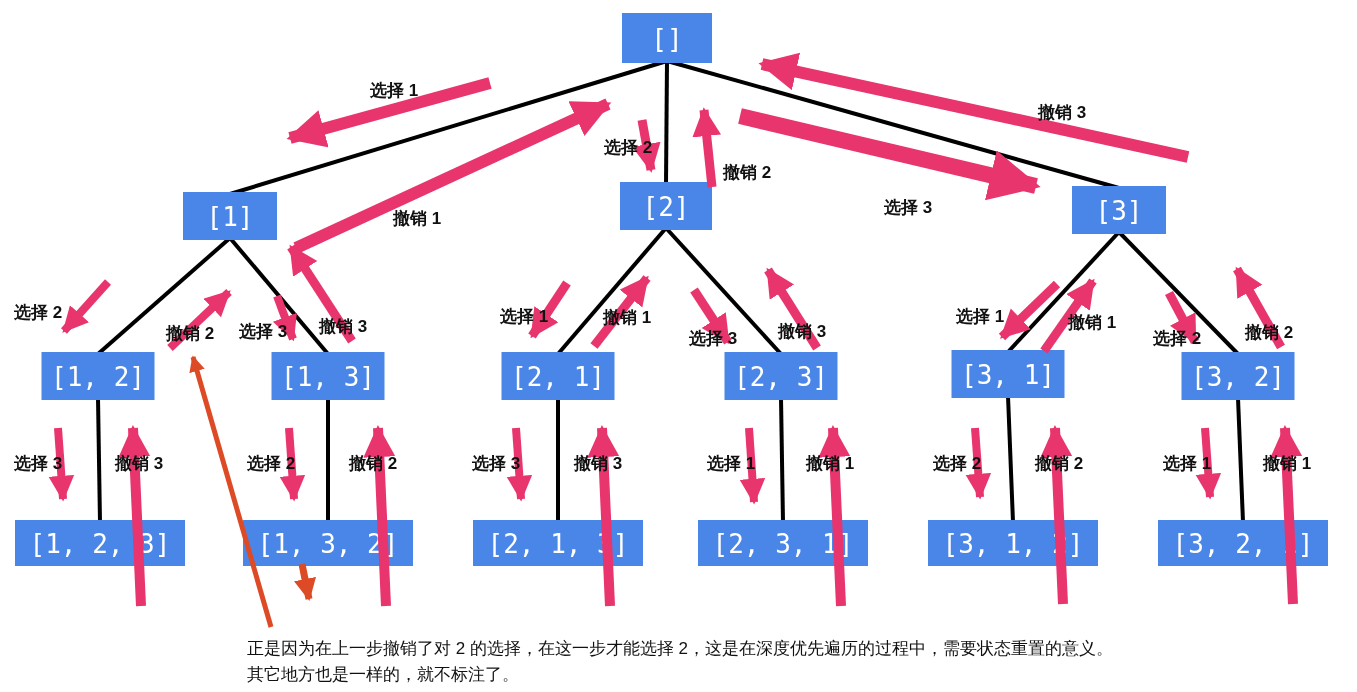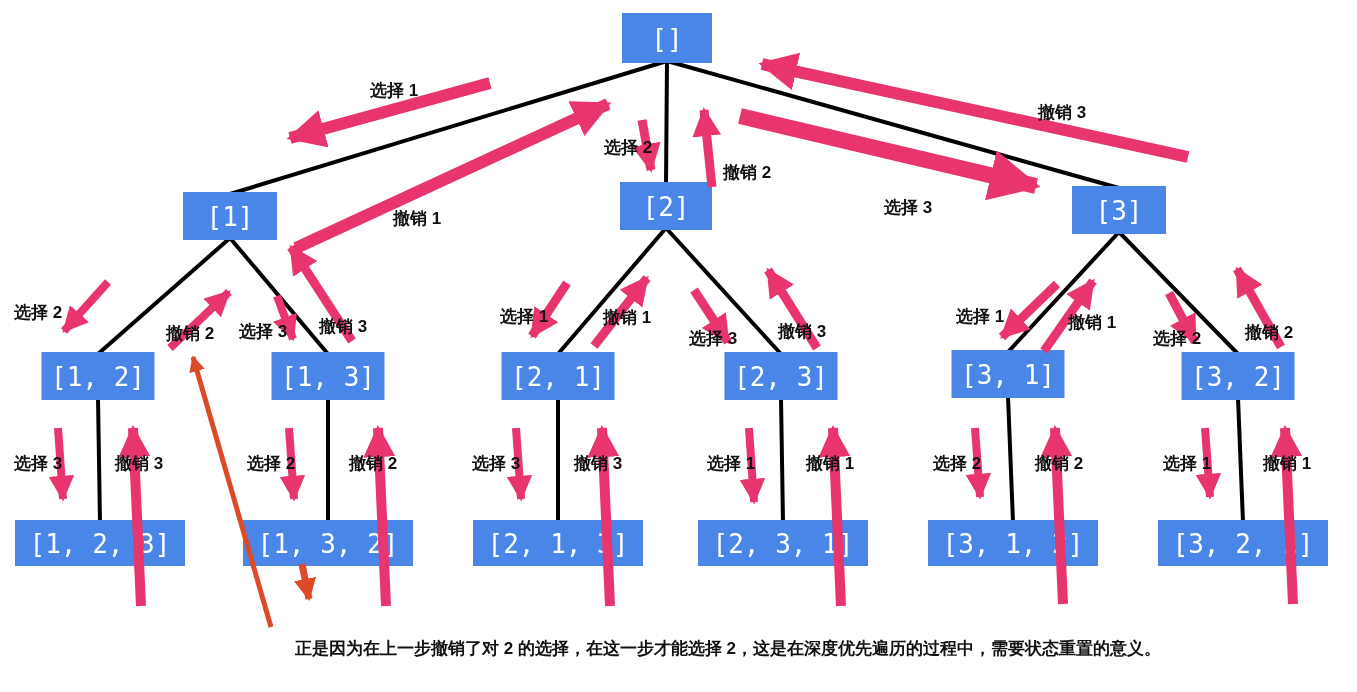--- a/index.html
+++ b/index.html
@@ -20,24 +20,23 @@
     font-family:"Liberation Sans",sans-serif;
     font-size:17px;
     font-weight:600;
     fill:#111111;
   }
   .annotation{
     position:absolute;
     left:247px;top:636px;
     width:1060px;
     font-size:17px;
-    font-weight:700;
+    font-weight:400;
     color:#111111;
     line-height:1.5;
-    margin-left:48px;
   }
 </style>
 </head>
 <body>
 
 <div class="stage">
   <svg id="diagram" width="1357" height="692" viewBox="0 0 1357 692" xmlns="http://www.w3.org/2000/svg">
       <defs>
         <marker id="ah-main" markerWidth="3.4" markerHeight="3.4" refX="2.9" refY="1.6" orient="auto" markerUnits="strokeWidth">
           <path d="M0,0 L3.2,1.6 L0,3.2 Z" fill="#e8356d"></path>
@@ -191,14 +190,15 @@
         <text x="731" y="463" text-anchor="middle" dominant-baseline="central" class="action-label" fill="#111111">选择 1</text>
         <text x="830" y="463" text-anchor="middle" dominant-baseline="central" class="action-label" fill="#111111">撤销 1</text>
         <text x="957" y="463" text-anchor="middle" dominant-baseline="central" class="action-label" fill="#111111">选择 2</text>
         <text x="1059" y="463" text-anchor="middle" dominant-baseline="central" class="action-label" fill="#111111">撤销 2</text>
         <text x="1187" y="463" text-anchor="middle" dominant-baseline="central" class="action-label" fill="#111111">选择 1</text>
         <text x="1287" y="463" text-anchor="middle" dominant-baseline="central" class="action-label" fill="#111111">撤销 1</text>
       </g>
     </svg>
   <div class="annotation">
     <div>正是因为在上一步撤销了对 2 的选择，在这一步才能选择 2，这是在深度优先遍历的过程中，需要状态重置的意义。</div>
+    <div>其它地方也是一样的，就不标注了。</div>
   </div>
 </div>
 
 </body></html>

